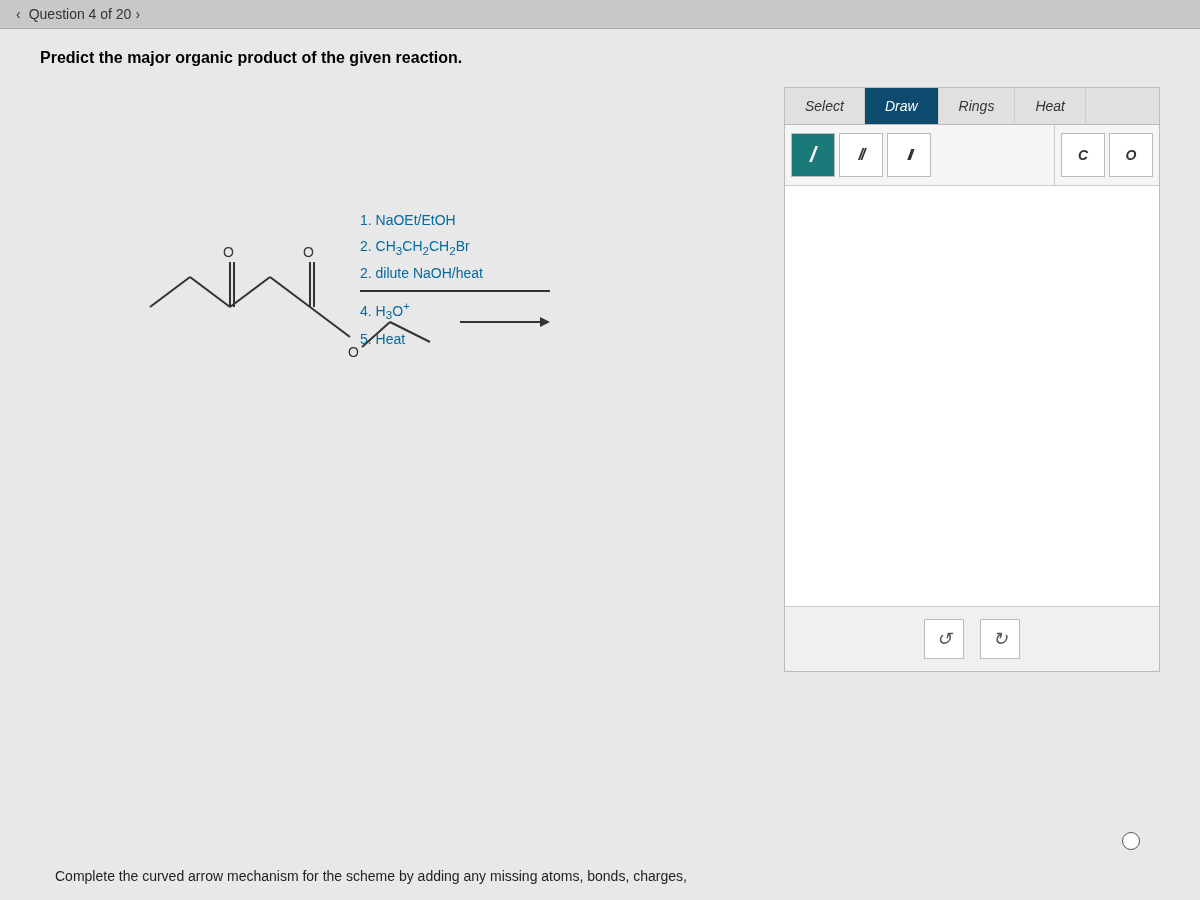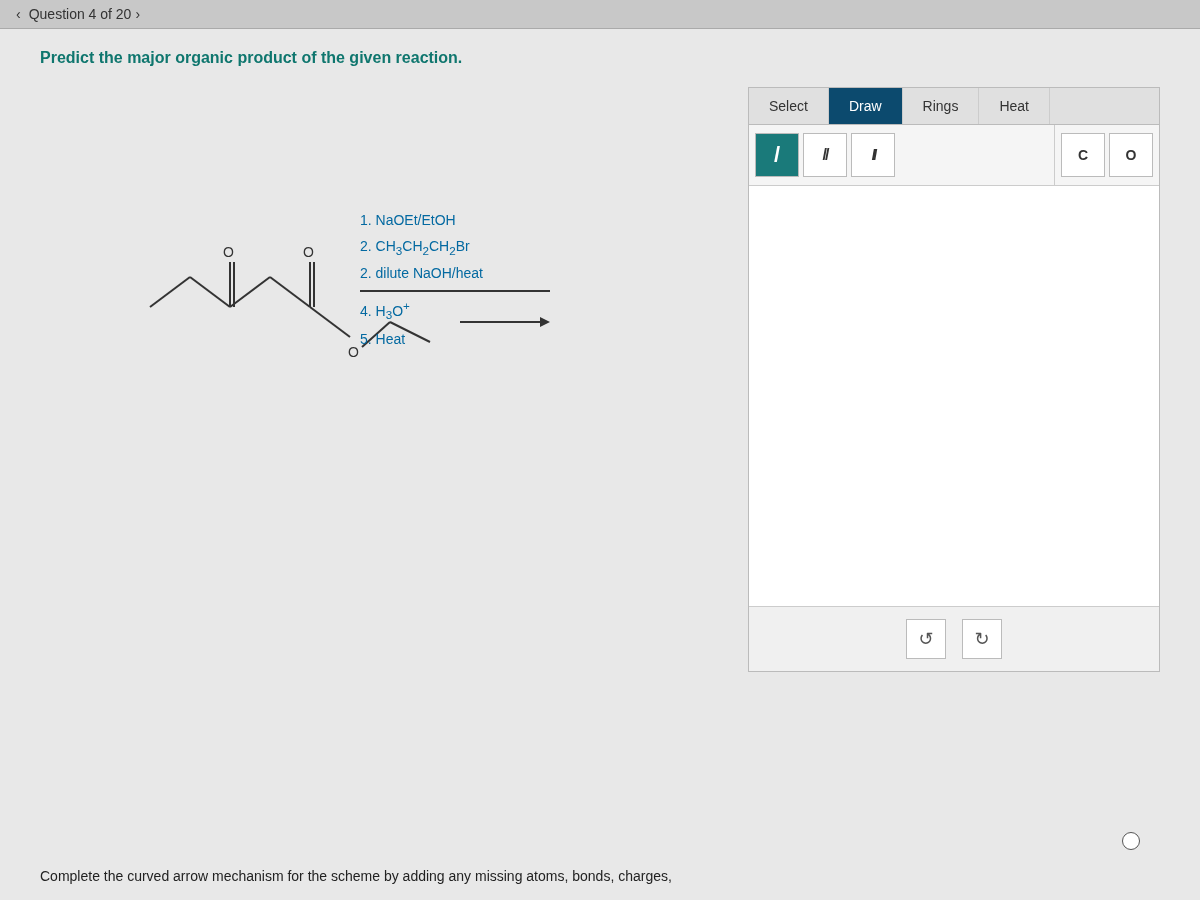--- a/index.html
+++ b/index.html
@@ -25,41 +25,42 @@
       display: flex;
       align-items: center;
     }
     .content-area {
       padding: 20px 40px;
       position: relative;
     }
     .question-title {
       font-size: 16px;
       font-weight: bold;
-      color: #0f766e;
+      color: #000000;
       margin-bottom: 20px;
     }
     .reaction-panel {
       display: flex;
       position: relative;
       align-items: flex-start;
     }
     
     .structure-area {
       flex: 1;
       position: relative;
       min-height: 420px;
     }
     
     .tool-panel {
-      width: 412px;
+      width: 376px;
       background: #f0f0f0;
       border: 1px solid #bbb;
       margin-left: 20px;
       position: relative;
+      font-style: italic;
     }
     .tool-tabs {
       display: flex;
       background: #e0e0e0;
       border-bottom: 1px solid #bbb;
     }
     .tool-tab {
       padding: 10px 20px;
       font-size: 14px;
       cursor: pointer;
@@ -139,21 +140,21 @@
       font-size: 14px;
       color: #0369a1;
       line-height: 1.7;
     }
     .reaction-conditions p {
       margin: 2px 0;
     }
     .bottom-text {
       position: absolute;
       bottom: 16px;
-      left: 0;
+      left: 15px;
       right: 0;
       padding: 0 40px;
       font-size: 14px;
       color: #222;
       background: #e8e8e8;
     }
     .circle-indicator {
       position: absolute;
       bottom: 50px;
       right: 60px;

